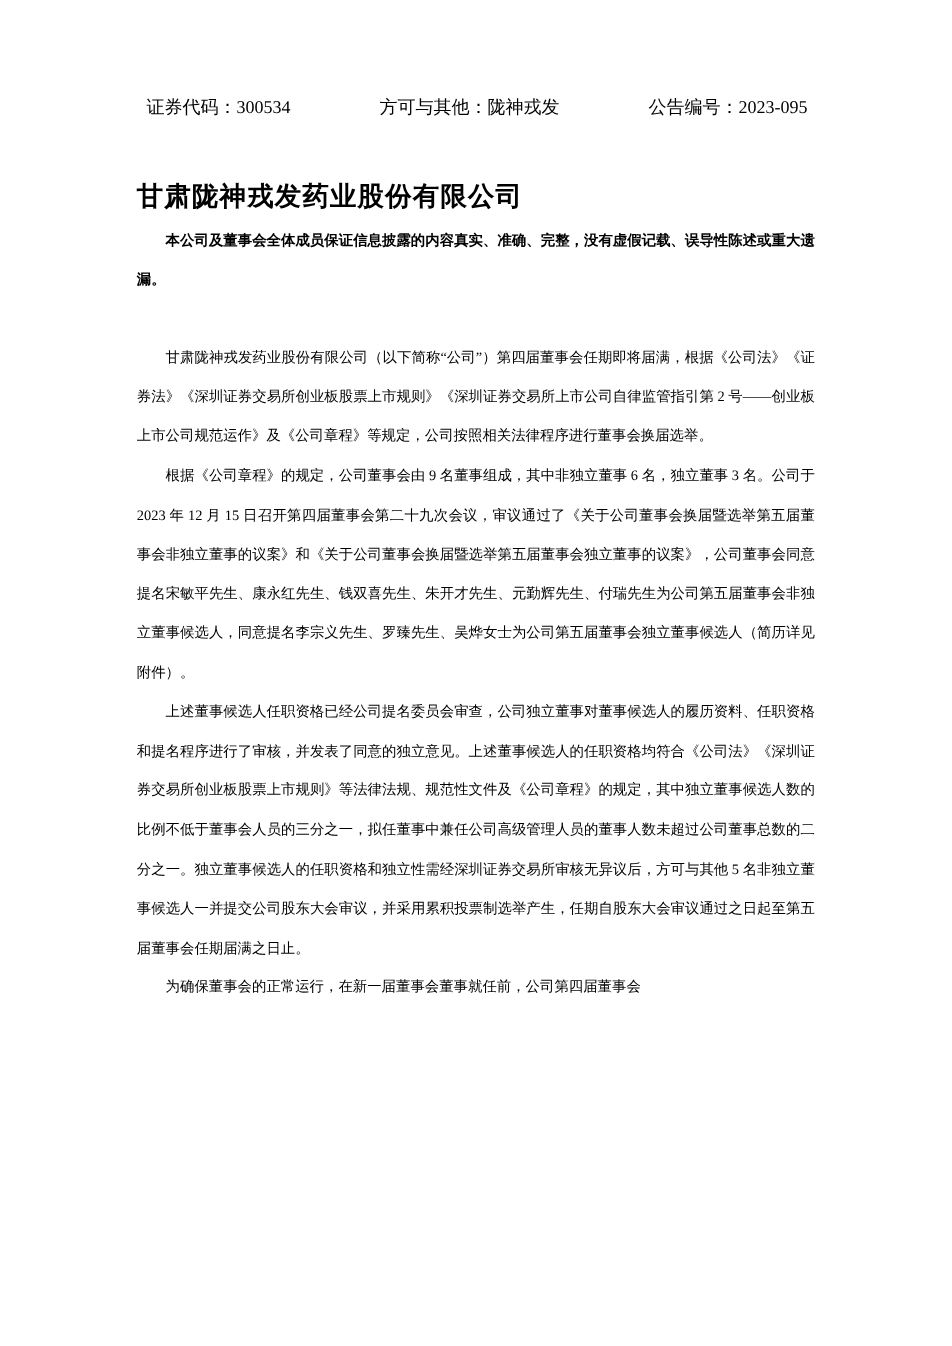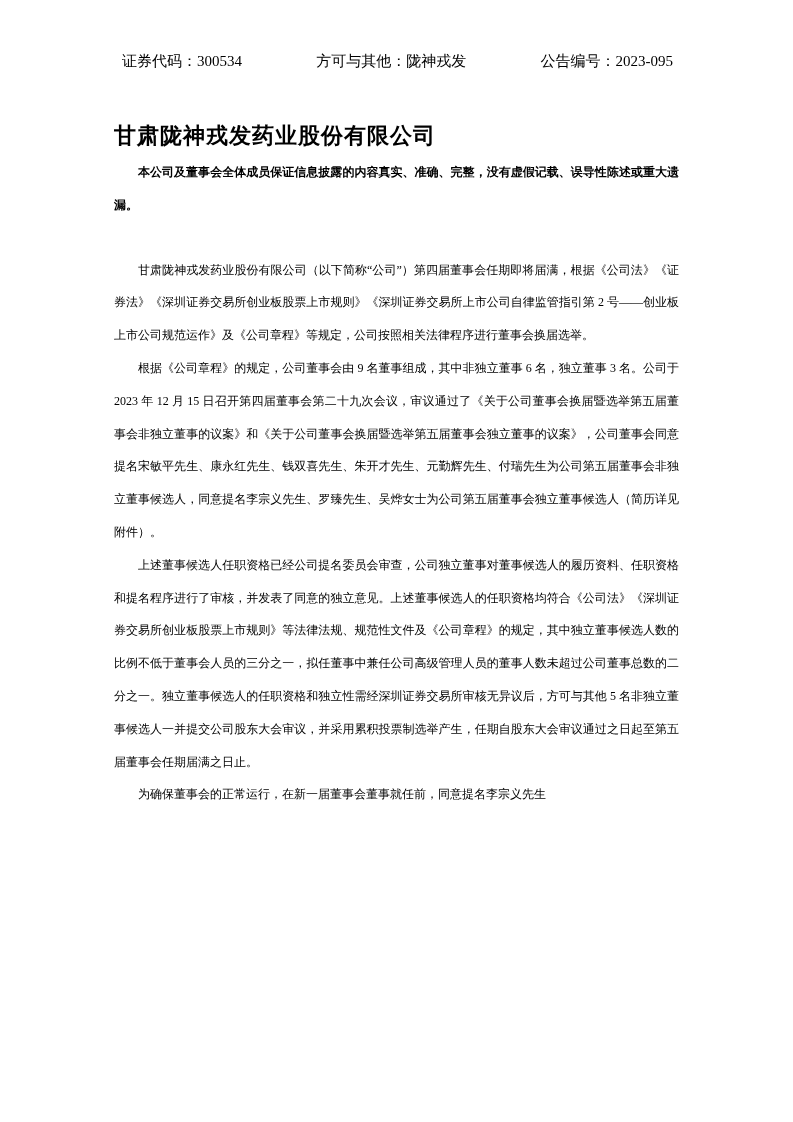--- a/index.html
+++ b/index.html
@@ -8,21 +8,21 @@
     width: 793px;
     height: 1122px;
     margin: 0 auto;
     font-family: "Liberation Serif", serif;
     color: #000000;
     overflow: hidden;
   }
   .page {
     width: 793px;
     height: 1122px;
-    padding: 52px 114px 0 114px;
+    padding: 80px 114px 0 114px;
     background: #ffffff;
   }
   .doc-header {
     display: flex;
     justify-content: space-between;
     align-items: baseline;
     font-size: 15px;
     margin: 0 6px 44px 8px;
     white-space: nowrap;
   }
@@ -58,15 +58,15 @@
     <span>公告编号：2023-095</span>
   </div>
 
   <div class="doc-title">甘肃陇神戎发药业股份有限公司</div>
 
   <p class="para disclaimer">本公司及董事会全体成员保证信息披露的内容真实、准确、完整，没有虚假记载、误导性陈述或重大遗漏。</p>
 
   <p class="para body-lead">甘肃陇神戎发药业股份有限公司（以下简称“公司”）第四届董事会任期即将届满，根据《公司法》《证券法》《深圳证券交易所创业板股票上市规则》《深圳证券交易所上市公司自律监管指引第 2 号——创业板上市公司规范运作》及《公司章程》等规定，公司按照相关法律程序进行董事会换届选举。</p>
   <p class="para">根据《公司章程》的规定，公司董事会由 9 名董事组成，其中非独立董事 6 名，独立董事 3 名。公司于 2023 年 12 月 15 日召开第四届董事会第二十九次会议，审议通过了《关于公司董事会换届暨选举第五届董事会非独立董事的议案》和《关于公司董事会换届暨选举第五届董事会独立董事的议案》，公司董事会同意提名宋敏平先生、康永红先生、钱双喜先生、朱开才先生、元勤辉先生、付瑞先生为公司第五届董事会非独立董事候选人，同意提名李宗义先生、罗臻先生、吴烨女士为公司第五届董事会独立董事候选人（简历详见附件）。</p>
   <p class="para">上述董事候选人任职资格已经公司提名委员会审查，公司独立董事对董事候选人的履历资料、任职资格和提名程序进行了审核，并发表了同意的独立意见。上述董事候选人的任职资格均符合《公司法》《深圳证券交易所创业板股票上市规则》等法律法规、规范性文件及《公司章程》的规定，其中独立董事候选人数的比例不低于董事会人员的三分之一，拟任董事中兼任公司高级管理人员的董事人数未超过公司董事总数的二分之一。独立董事候选人的任职资格和独立性需经深圳证券交易所审核无异议后，方可与其他 5 名非独立董事候选人一并提交公司股东大会审议，并采用累积投票制选举产生，任期自股东大会审议通过之日起至第五届董事会任期届满之日止。</p>
-  <p class="para">为确保董事会的正常运行，在新一届董事会董事就任前，同意提名李宗义先生</p>
+  <p class="para">为确保董事会的正常运行，在新一届董事会董事就任前，公司第四届董事会</p>
 
 </div>
 
 </body></html>

